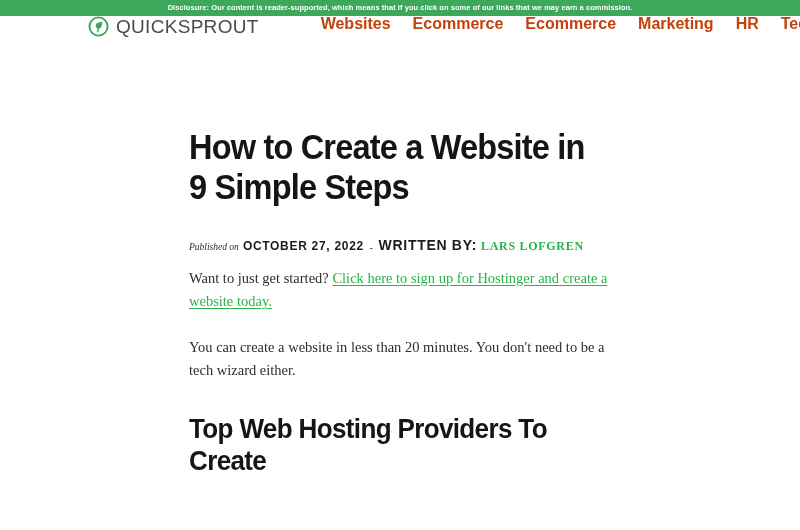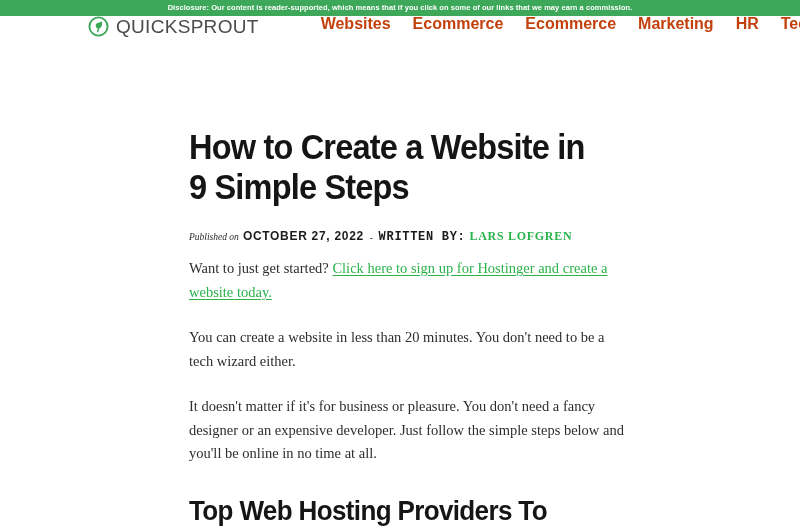--- a/index.html
+++ b/index.html
@@ -98,21 +98,21 @@
     font-weight: bold;
     color: #151515;
     line-height: 1.13;
     letter-spacing: -0.9px;
     margin: 37px 0 0 0;
     transform: scaleX(0.93);
     transform-origin: left center;
   }
 
   .post-meta {
-    margin-top: 24px;
+    margin-top: 32px;
     display: flex;
     align-items: baseline;
     gap: 4px;
     line-height: 1;
     white-space: nowrap;
   }
   .meta-published {
     font-family: "Liberation Serif", serif;
     font-style: italic;
     font-size: 9.5px;
@@ -126,22 +126,22 @@
     letter-spacing: 0.7px;
   }
   .meta-sep {
     font-family: "Liberation Sans", sans-serif;
     font-size: 8px;
     font-weight: bold;
     color: #1c1c1c;
     padding: 0 2px;
   }
   .meta-writtenby {
-    font-family: Liberation Mono, monospace;
-    font-size: 12px;
+    font-family: Liberation Sans, sans-serif;
+    font-size: 14px;
     font-weight: bold;
     color: #1c1c1c;
     letter-spacing: 0.7px;
   }
   .meta-author {
     font-family: Liberation Serif, serif;
     font-size: 12px;
     font-weight: bold;
     color: #2ab24c;
     letter-spacing: 0.7px;
@@ -221,19 +221,18 @@
       <span class="meta-writtenby">WRITTEN BY:</span>
       <a class="meta-author">LARS LOFGREN</a>
     </div>
 
     <div class="post-body">
 
       <p class="para"><span>Want to just get started? </span><a class="inline-link">Click here to sign up for Hostinger and create a website today.</a></p>
 
       <p class="para">You can create a website in less than 20 minutes. You don't need to be a tech wizard either.</p>
 
-      <p class="para">It doesn't matter if it's for business or pleasure. You don't need a fancy designer or an expensive developer. Just follow the simple steps below and you'll be online in no time at all.</p>
     </div>
 
     <h2 class="section-heading">Top Web Hosting Providers To Create</h2>
 
   </div>
 </main>
 
 </body></html>

